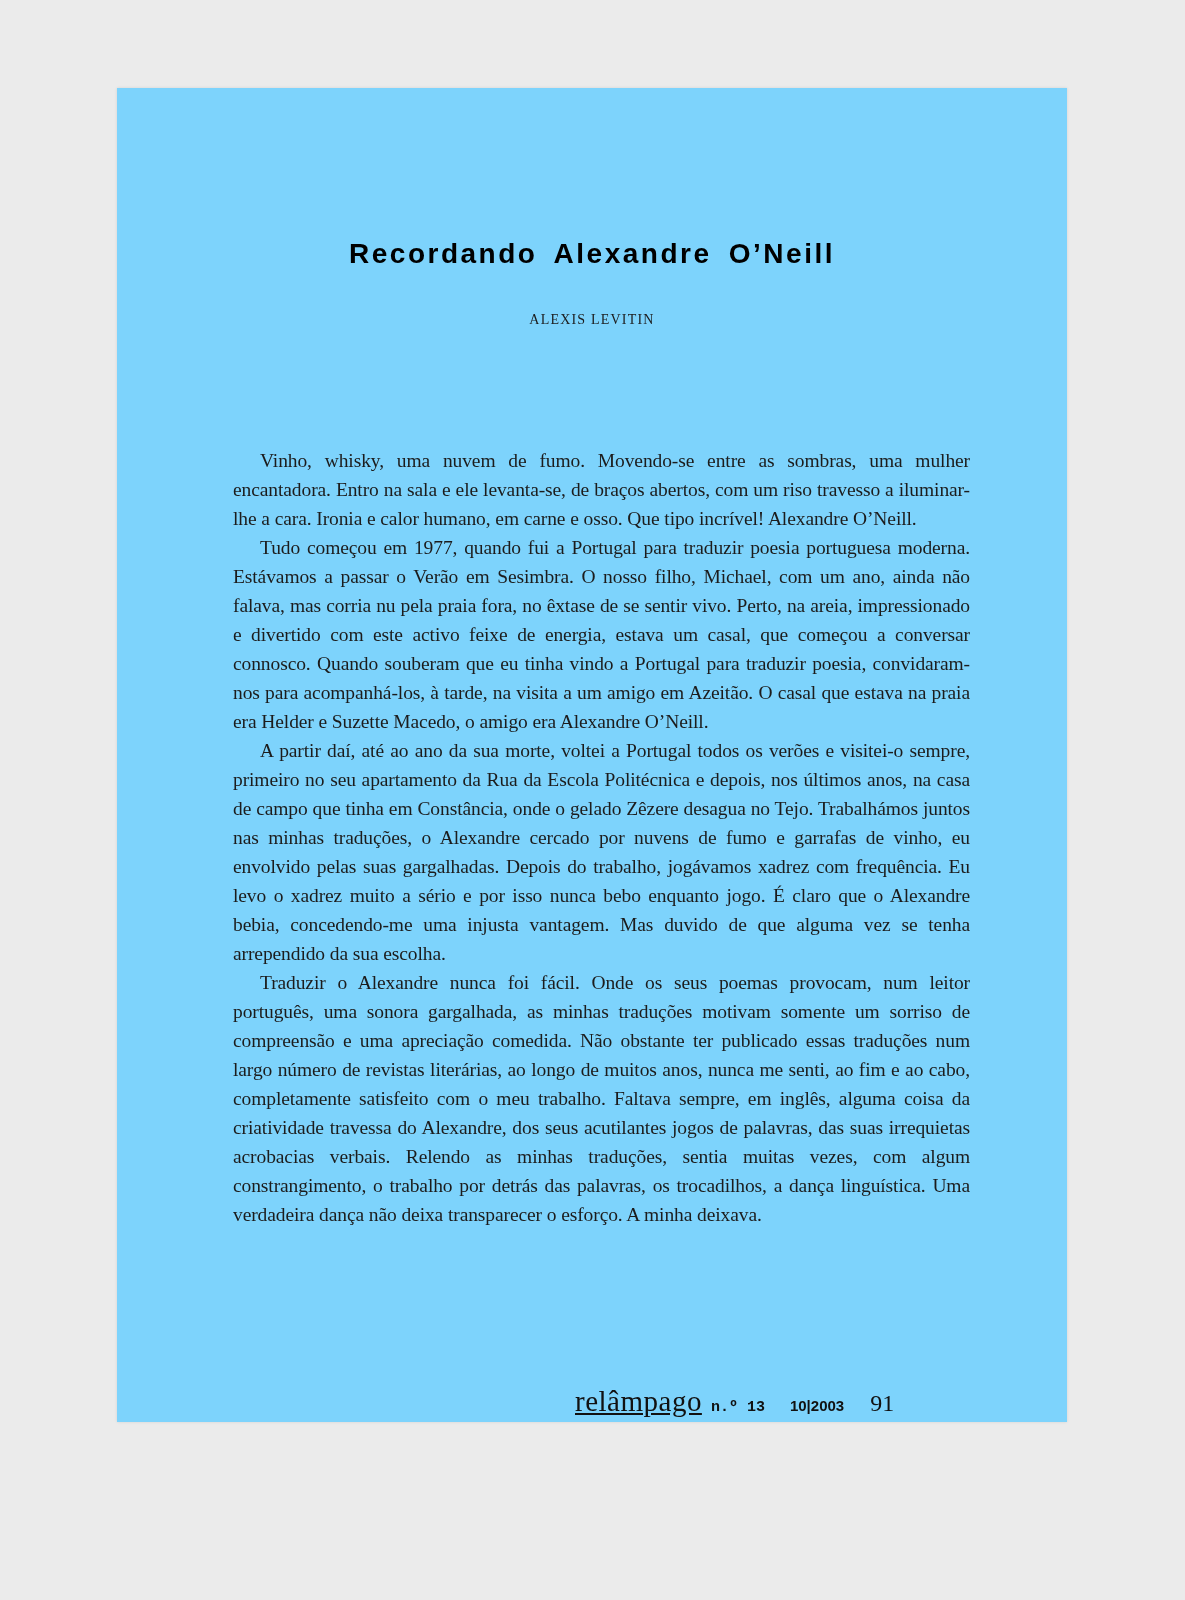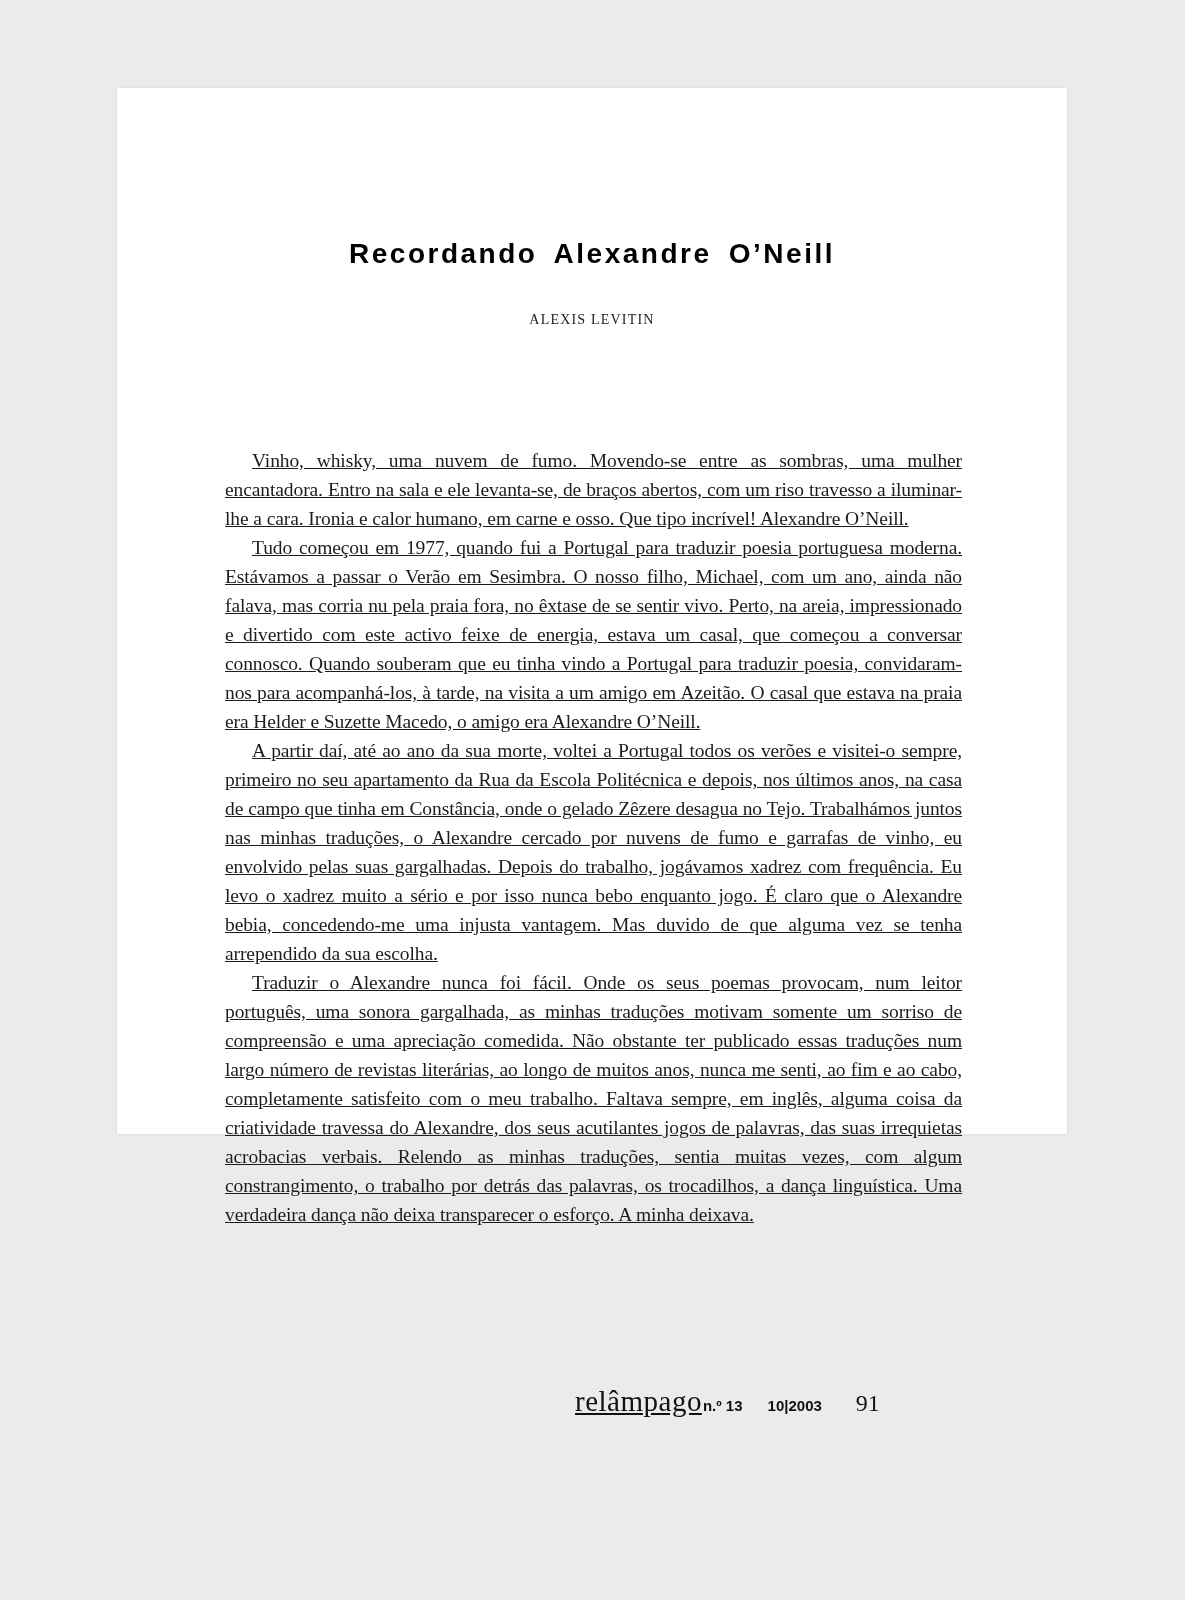--- a/index.html
+++ b/index.html
@@ -12,22 +12,22 @@
     height: 1600px;
     background: #ebebeb;
     overflow: hidden;
     font-family: "Liberation Serif", serif;
   }
   .sheet {
     position: absolute;
     left: 117px;
     top: 88px;
     width: 950px;
-    height: 1046px;
-    background: #ffffff;
+    height: 1334px;
+    background: #7dd3fc;
     box-shadow: 0 0 3px rgba(0,0,0,0.10);
   }
   .article-title {
     position: absolute;
     top: 150px;
     left: 0;
     width: 100%;
     text-align: center;
     font-family: "Liberation Sans", sans-serif;
     font-weight: bold;
@@ -42,29 +42,28 @@
     top: 224px;
     left: 0;
     width: 100%;
     text-align: center;
     font-size: 14px;
     letter-spacing: 1.2px;
     color: #1c1c1c;
   }
   .body-text {
     position: absolute;
-    left: 108px;
+    left: 116px;
     top: 358px;
     width: 737px;
     font-size: 19.5px;
     line-height: 29px;
     letter-spacing: -0.1px;
     text-align: justify;
     color: #1c1c1c;
-    text-decoration: underline;
   }
   .body-text p {
     margin: 0;
     padding: 0;
     text-indent: 27px;
   }
   .journal-footer {
     position: absolute;
     left: 458px;
     top: 1297px;
@@ -72,34 +71,34 @@
     align-items: baseline;
     color: #111111;
     white-space: nowrap;
   }
   .journal-name {
     font-size: 29px;
     letter-spacing: 0.5px;
     text-decoration: underline;
   }
   .issue-number {
-    font-family: Liberation Sans, sans-serif;
+    font-family: Liberation Mono, monospace;
     font-weight: bold;
     font-size: 15px;
-    margin-left: 1px;
+    margin-left: 9px;
   }
   .issue-date {
     font-family: "Liberation Sans", sans-serif;
     font-weight: bold;
     font-size: 15px;
     margin-left: 25px;
   }
   .page-number {
     font-size: 24px;
-    margin-left: 34px;
+    margin-left: 26px;
   }
 </style>
 </head>
 <body>
 
 <div class="canvas">
   <div class="sheet">
 
     <div class="article-title">Recordando Alexandre O’Neill</div>
 

